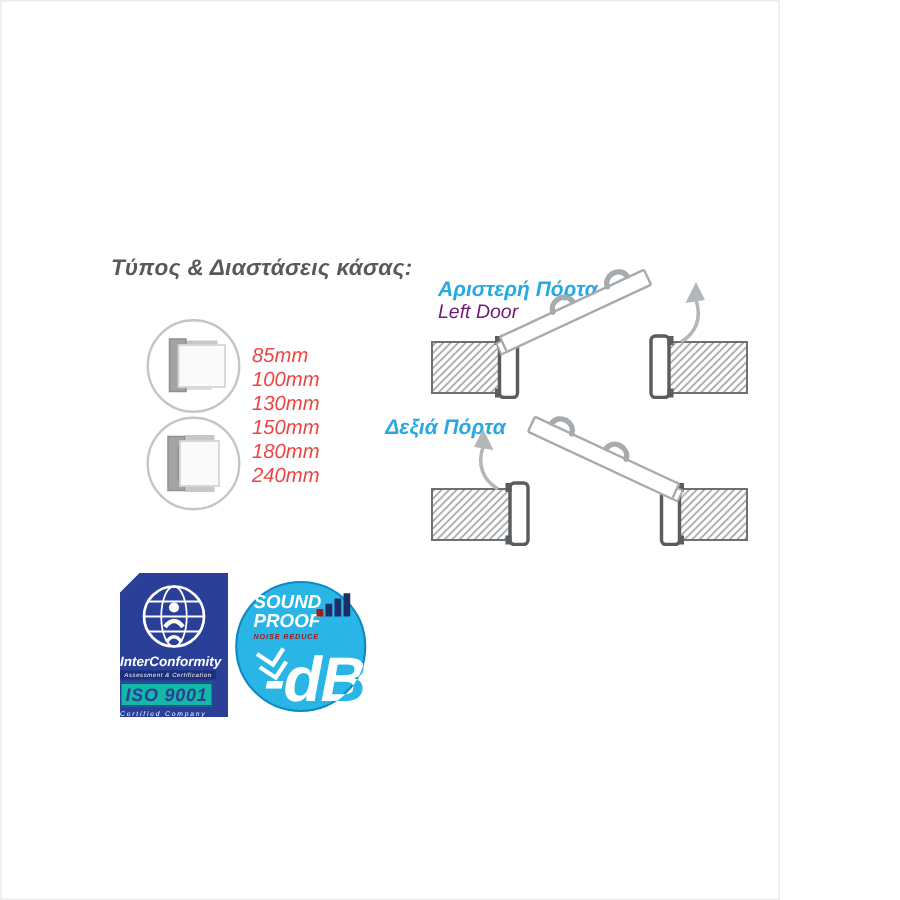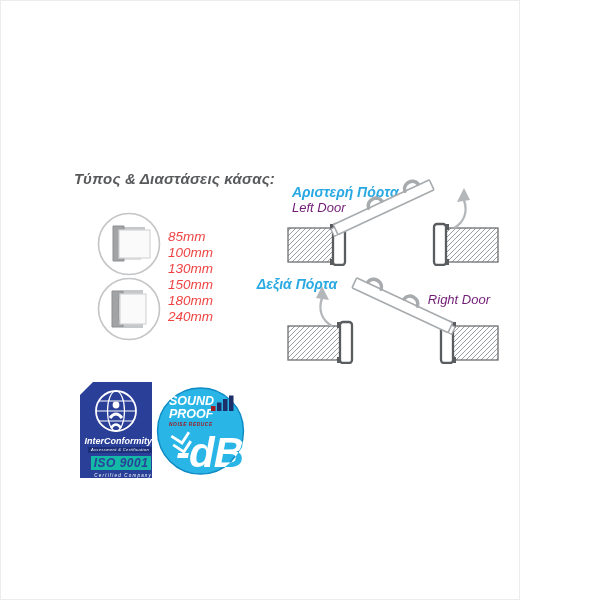--- a/index.html
+++ b/index.html
@@ -10,21 +10,21 @@
   
   .h-title{font-size:15px;font-weight:bold;color:#58595b;letter-spacing:.2px;}
   .lbl-el{font-size:14px;font-weight:bold;color:#29a9e2;}
   .lbl-en{font-size:13px;color:#701a75;}
   .sizes{font-size:13.5px;color:#ef4444;line-height:16px;}
 
   
   .frame-circle{width:64px;height:64px;}
 
   
-  .icf{width:72px;height:96px;background:#2a3f98;display:flex;flex-direction:column;align-items:flex-end;}
+  .icf{width:72px;height:96px;background:#2a3f98;display:flex;flex-direction:column;align-items:flex-start;}
   .icf-corner{position:absolute;top:0;left:0;width:0;height:0;
               border-top:13px solid #fff;border-right:13px solid transparent;}
   .icf-brand{font-size:9px;font-weight:bold;color:#fff;line-height:10px;margin-top:1px;}
   .icf-band{width:64px;background:#1d2f7a;color:#fff;font-size:4px;letter-spacing:.4px;
             text-align:center;line-height:6px;margin-top:1px;white-space:nowrap;overflow:hidden;}
   .icf-iso{width:60px;height:14px;background:#14b8a6;border:1.5px solid #2a3f98;color:#2a3f98;
            font-size:12px;font-weight:bold;text-align:center;line-height:14px;margin-top:1.5px;
            letter-spacing:.5px;}
   .icf-foot{font-size:4.5px;color:#fff;letter-spacing:1.2px;margin-top:2px;white-space:nowrap;}
 
@@ -94,21 +94,20 @@
       <path d="M80 -11 c1 -8 13 -9 15 -1" fill="none" stroke="#a7abae" stroke-width="3.6" stroke-linecap="round"></path>
     </g>
 
     <g>
       <path d="M168 50 C178 44 182 34 178 22" fill="none" stroke="#b4b7ba" stroke-width="2.4"></path>
       <path d="M171 24 L184 22 L178 10 Z" fill="#b4b7ba"></path>
     </g>
   </svg>
 
   <div class="abs lbl-el" style="left:16px;top:276px;width:490px;text-align:center;margin-left:36px;">Δεξιά Πόρτα</div>
-  <div class="abs lbl-en" style="left:0;top:292px;width:490px;text-align:right;">Right Door</div>
 
   <svg class="abs mirrored" style="left:286px;top:268px;" width="214" height="96" viewBox="0 0 214 96">
     <defs>
       <pattern id="hatchB" patternUnits="userSpaceOnUse" width="5" height="5">
         <path d="M0 0 L5 5 M4 -1 L6 1 M-1 4 L1 6" stroke="#9b9ea1" stroke-width="1" fill="none"></path>
       </pattern>
     </defs>
     <g transform="translate(0 8)">
       <rect x="2" y="50" width="45" height="34" fill="url(#hatchB)" stroke="#6b6e71" stroke-width="1.3"></rect>
       <rect x="156" y="50" width="56" height="34" fill="url(#hatchB)" stroke="#6b6e71" stroke-width="1.3"></rect>

